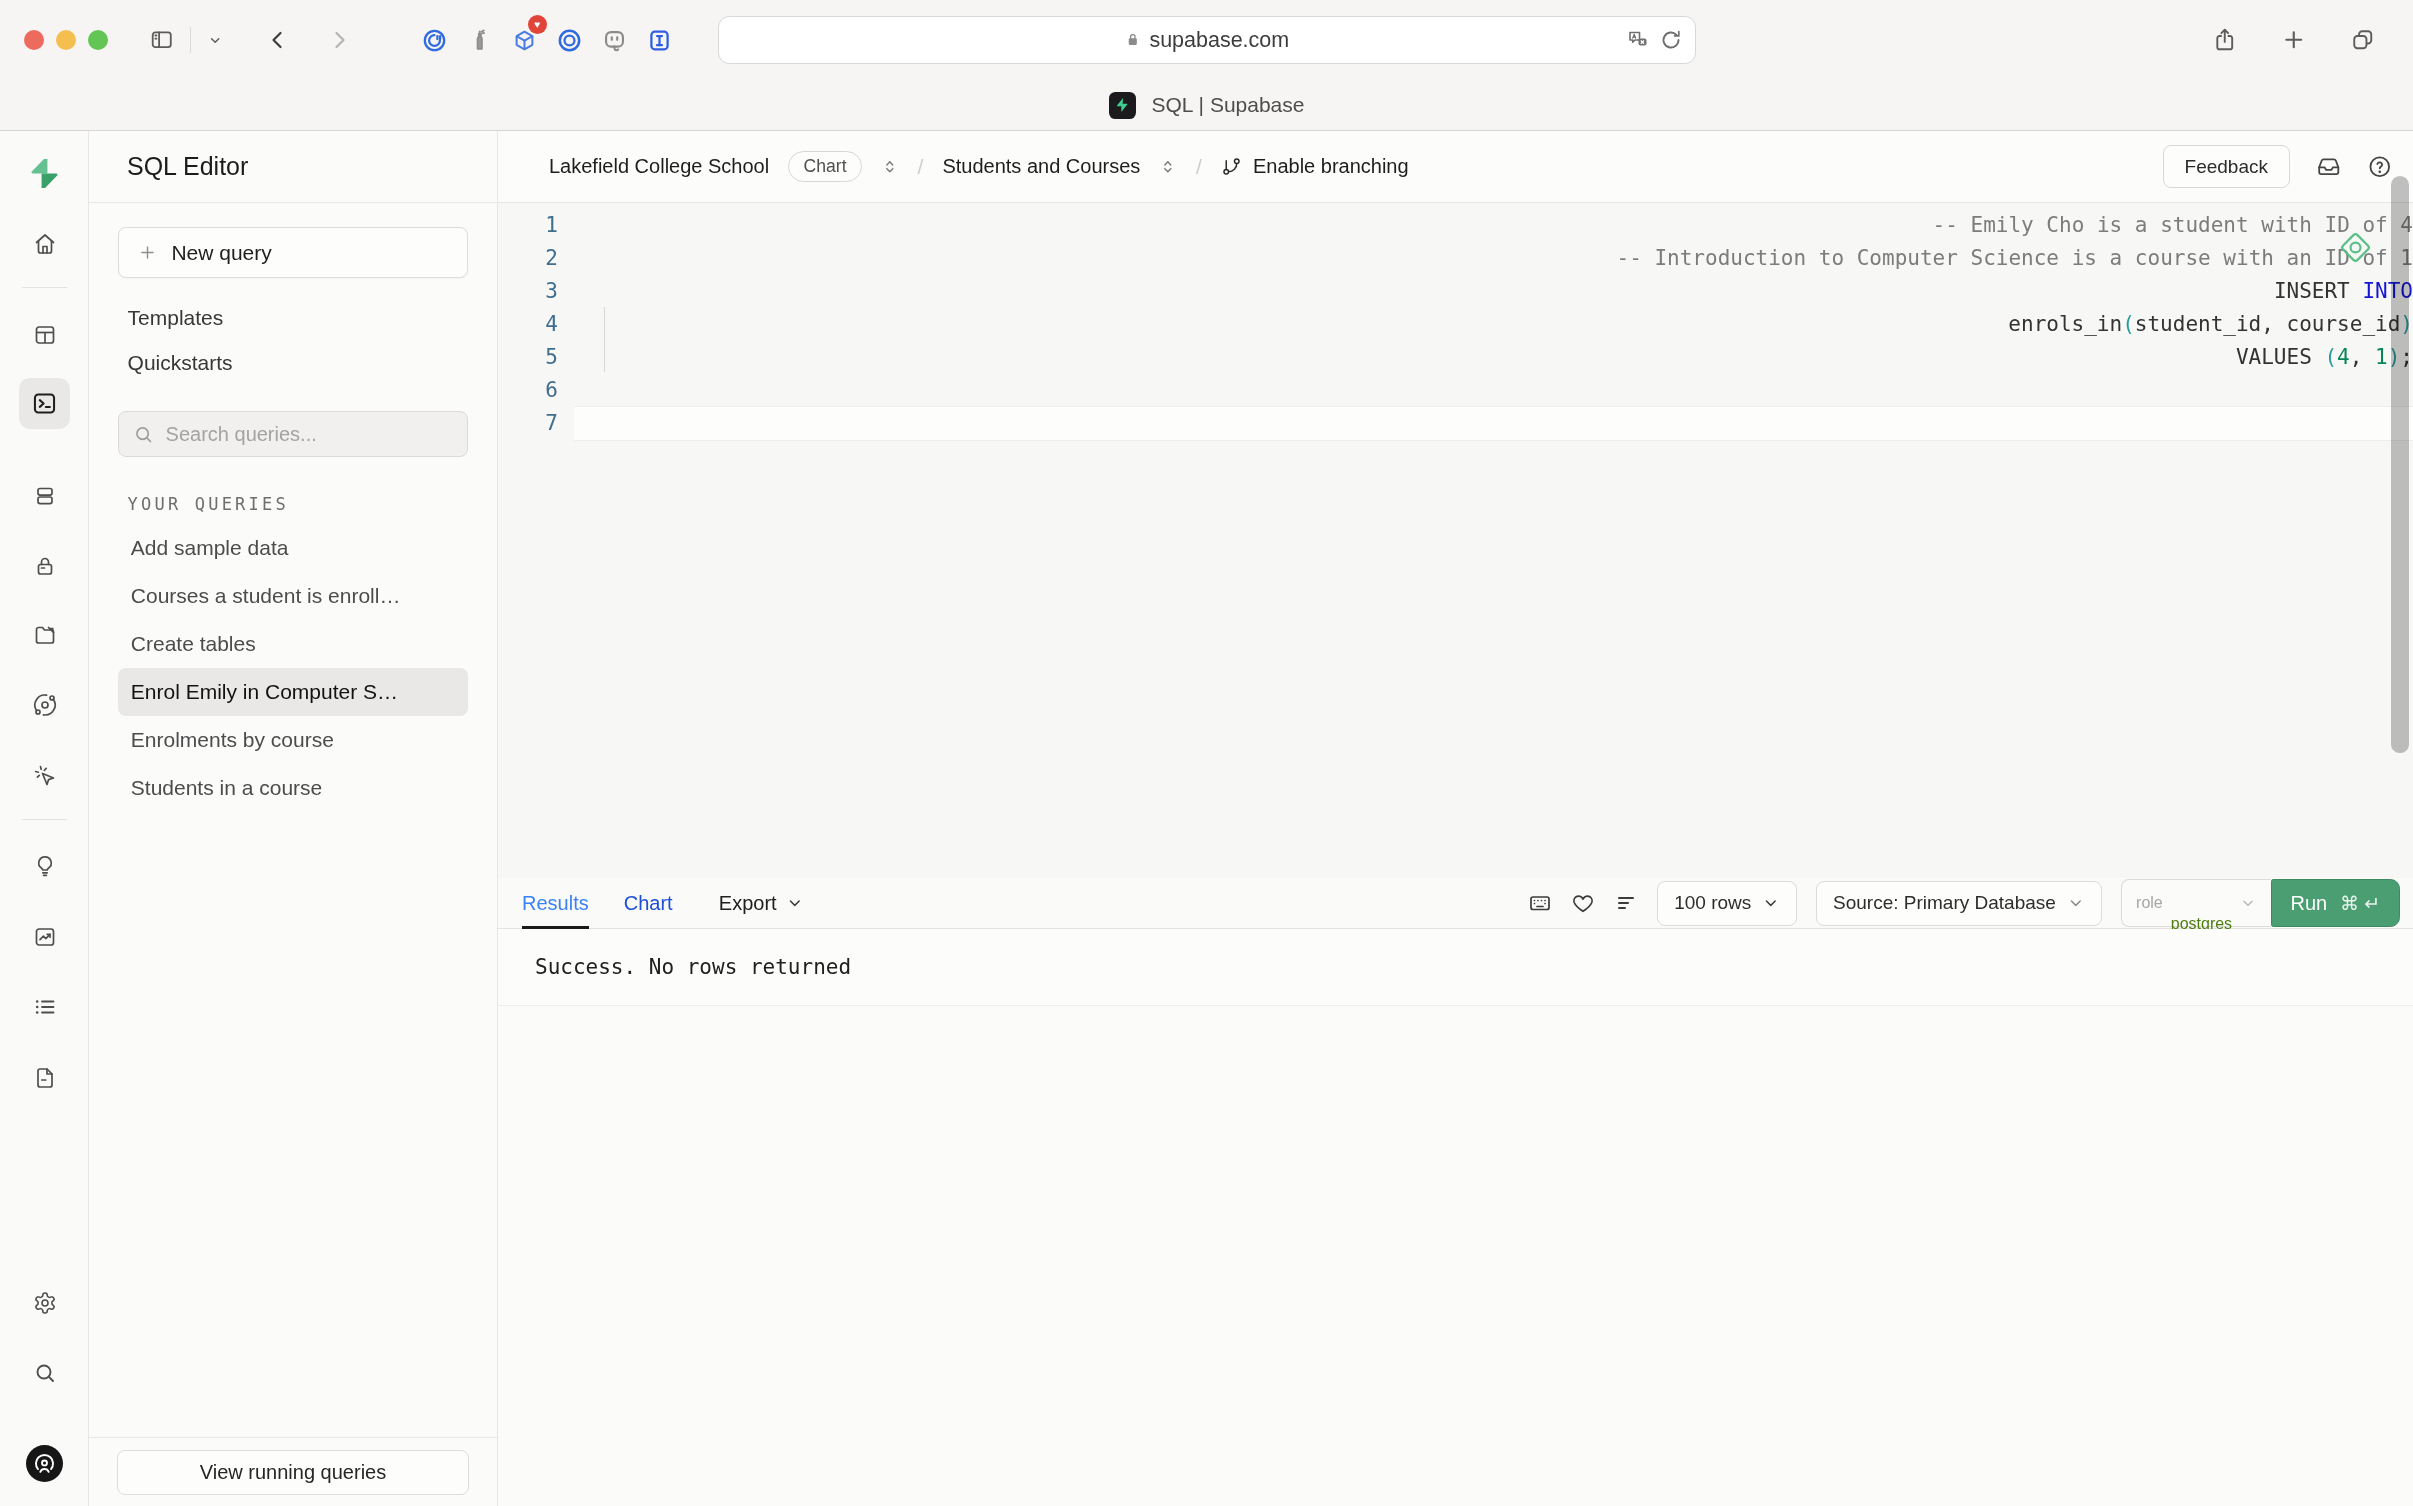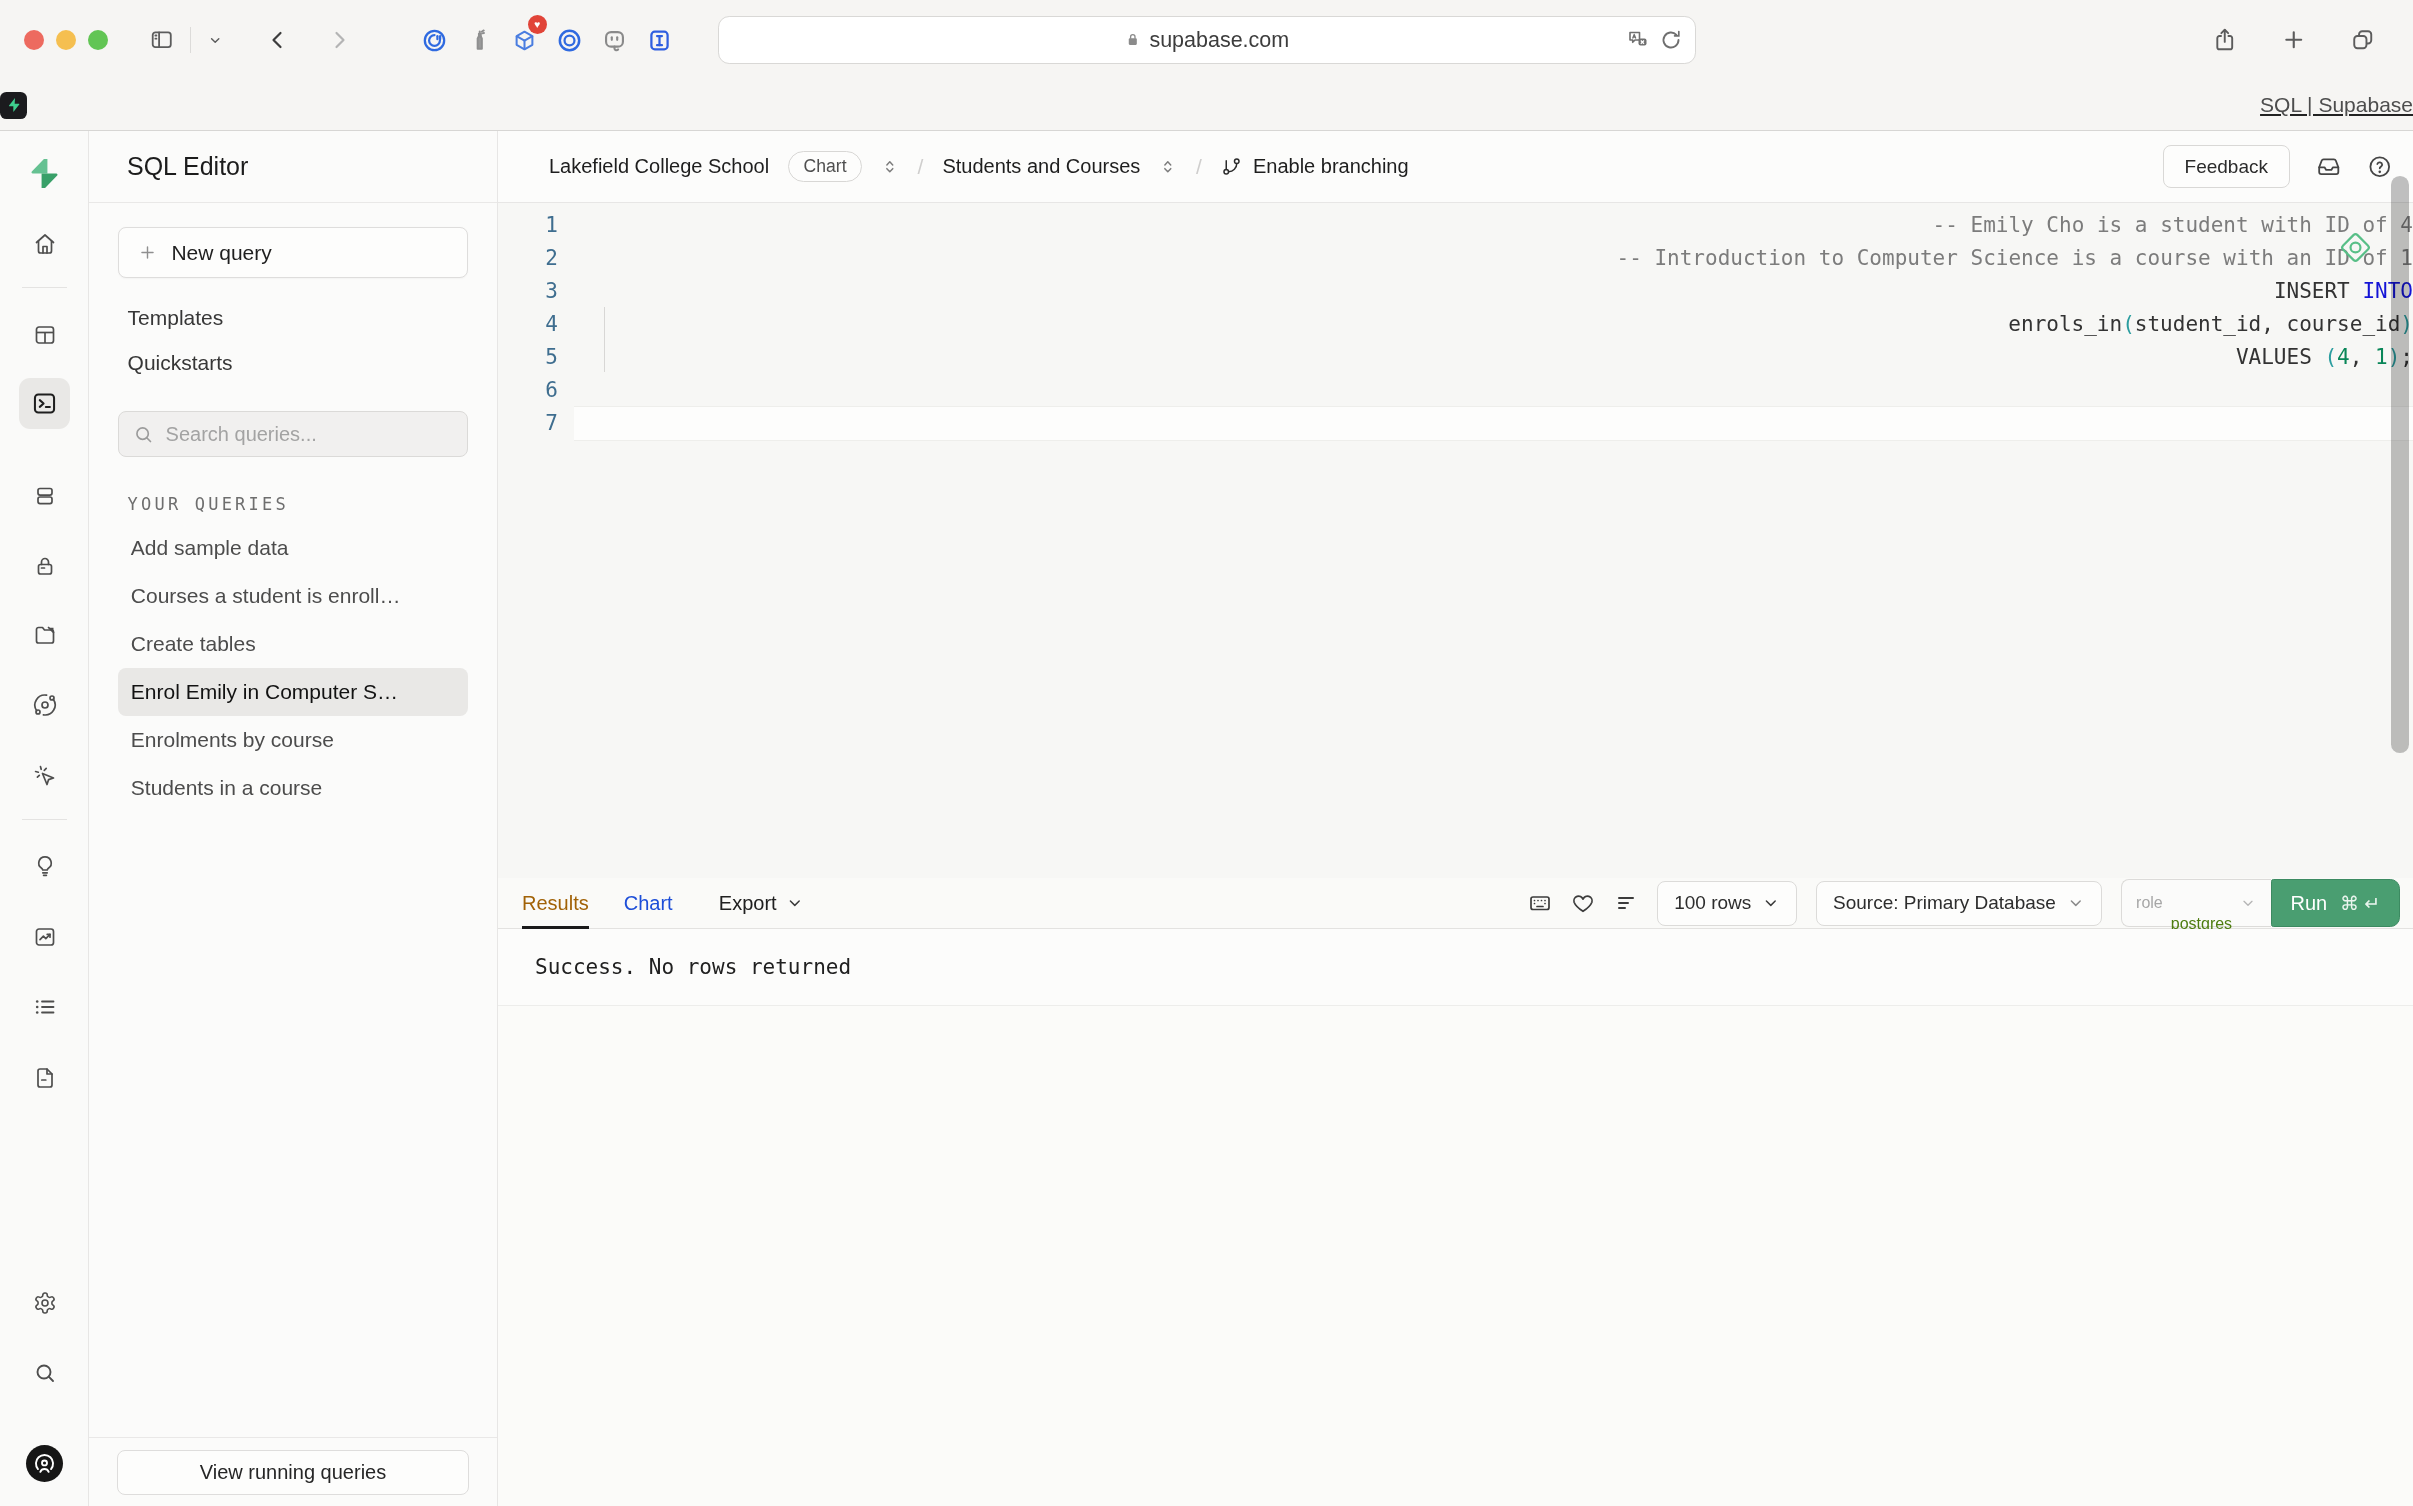--- a/index.html
+++ b/index.html
@@ -16,21 +16,21 @@
   .cbtn.dis { color:#b4b4b4; }
   .vdiv { width:0.8px; height:25.5px; background:#dcdbd9; margin:0 6.4px 0 1.6px; }
   .extgrp { display:flex; margin-left:51px; }
   .ext { position:relative; }
   .badge { position:absolute; top:-6.4px; right:-3.2px; width:19px; height:19px; border-radius:50%; background:#e14438; color:#fff; font-size:10.4px; display:flex; align-items:center; justify-content:center; }
   .urlbar { position:absolute; left:50%; transform:translateX(-50%); top:16px; width:978px; height:48px; background:#fff; border:1.2px solid #d9d8d6; border-radius:11.2px; display:flex; align-items:center; justify-content:center; }
   .urltxt { display:flex; align-items:center; gap:8px; font-size:21.5px; color:#3d3d3d; }
   .urlicons { position:absolute; right:11.2px; display:flex; align-items:center; gap:9.6px; color:#707070; }
   .rightgrp { margin-left:auto; display:flex; align-items:center; gap:24px; color:#5c5c5c; }
 
-  .tabstrip { height:51px; display:flex; align-items:center; justify-content:space-between; gap:16px; border-bottom:0.8px solid #d7d6d4;text-decoration:underline; }
+  .tabstrip { height:51px; display:flex; align-items:center; justify-content:center; gap:16px; border-bottom:0.8px solid #d7d6d4; }
   .favicon { width:27px; height:27px; border-radius:6.4px; background:#1b1b1e; display:flex; align-items:center; justify-content:center; }
   .tabtitle { font-size:21px; color:#4d4d4d; }
 
   
   .app { display:flex; height:1376px; background:#f8f8f7; }
 
   
   .rail { width:89px; background:#fafaf9; border-right:0.8px solid #e7e6e5; position:relative; flex:none; }
   .ritem { position:absolute; left:27px; width:35px; height:35px; display:flex; align-items:center; justify-content:center; color:#4e4e4e; }
   .ritem.active { left:19px; width:51px; height:51px; background:#e9e8e6; border-radius:11.2px; color:#1e1e1e; }
@@ -79,21 +79,21 @@
   .tok-kw { color:#1414d6; }
   .tok-paren { color:#2b9d9f; }
   .tok-num { color:#098658; }
   .ai-btn { position:absolute; top:27px; right:40px; width:35px; height:35px; color:#58bf87; }
   .scrollthumb { position:absolute; top:45px; right:4px; width:17.6px; height:577px; background:rgba(0,0,0,.24); border-radius:8.8px; z-index:6; }
 
   
   .results { height:629px; display:flex; flex-direction:column; flex:none; }
   .rtabbar { height:51px; background:#fafaf8; border-bottom:0.8px solid #e3e2e0; display:flex; align-items:center; padding:0 12.8px 0 24px; flex:none; }
   .rtab { height:100%; display:flex; align-items:center; font-size:20px; color:#1d4ed8; margin-right:35px; position:relative; }
-  .rtab.active { color:#a16207; }
+  .rtab.active { color:#3b82f6; }
   .rtab.active::after { content:""; position:absolute; left:0; right:0; bottom:-0.8px; height:3.2px; background:#1a1a1a; }
   .exportbtn { display:flex; align-items:center; gap:9.6px; font-size:20px; color:#202020; margin-left:11.2px; }
   .exportbtn svg, .selbtn svg { color:#8a8a8a; }
   .rt-right { margin-left:auto; display:flex; align-items:center; gap:19px; }
   .icobtn { color:#3c3c3c; display:flex; align-items:center; justify-content:center; }
   .selbtn { height:45px; background:#fdfdfc; border:0.8px solid #dcdbd9; border-radius:8px; display:flex; align-items:center; gap:11.2px; padding:0 16px; font-size:19px; color:#2d2d2d; }
   .rolegrp { display:flex; height:48px; align-items:stretch; }
   .roleseg { border:0.8px solid #dcdbd9; border-right:0; background:#fbfbfa; border-radius:8px 0 0 8px; display:flex; align-items:center; gap:8px; padding:0 14.4px; font-size:16px; }
   .roleseg .rl { color:#a6a6a6; }
   .roleseg .rv { color:#4d7c0f;margin-top:42px; }

